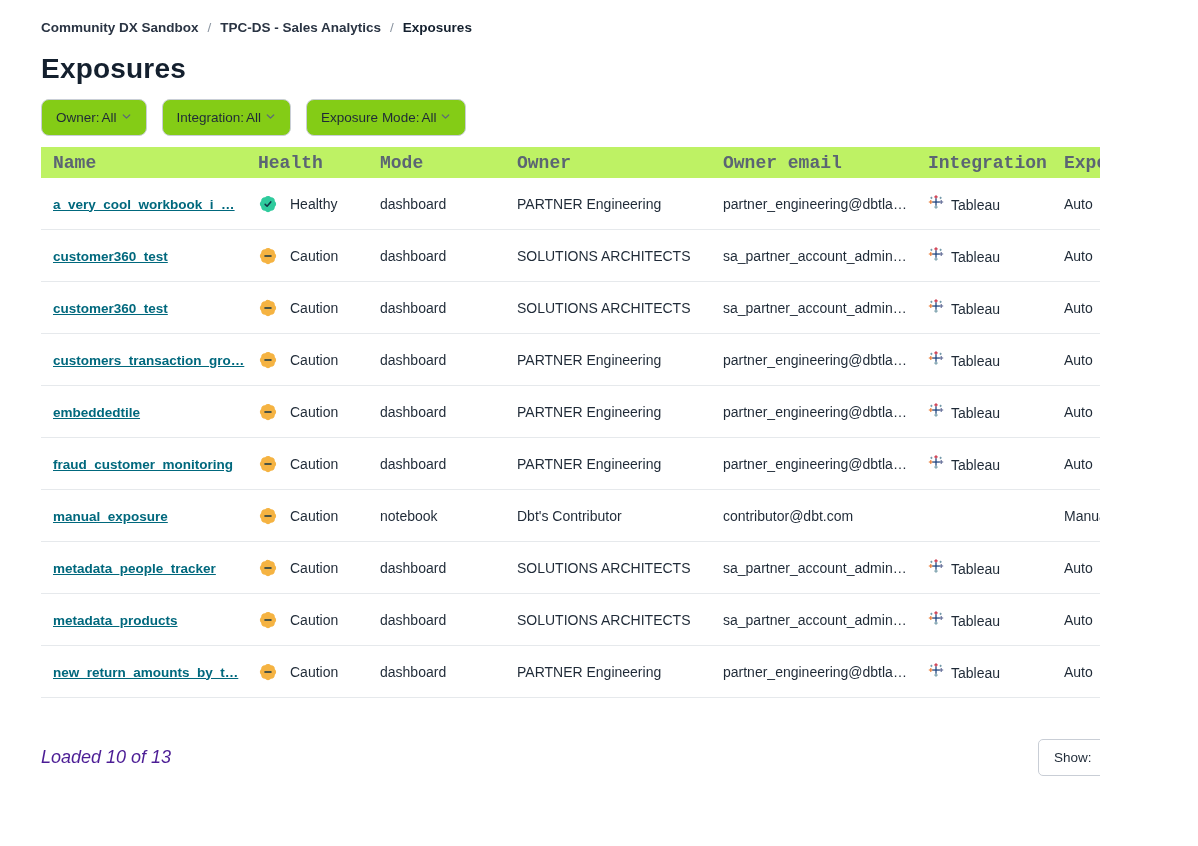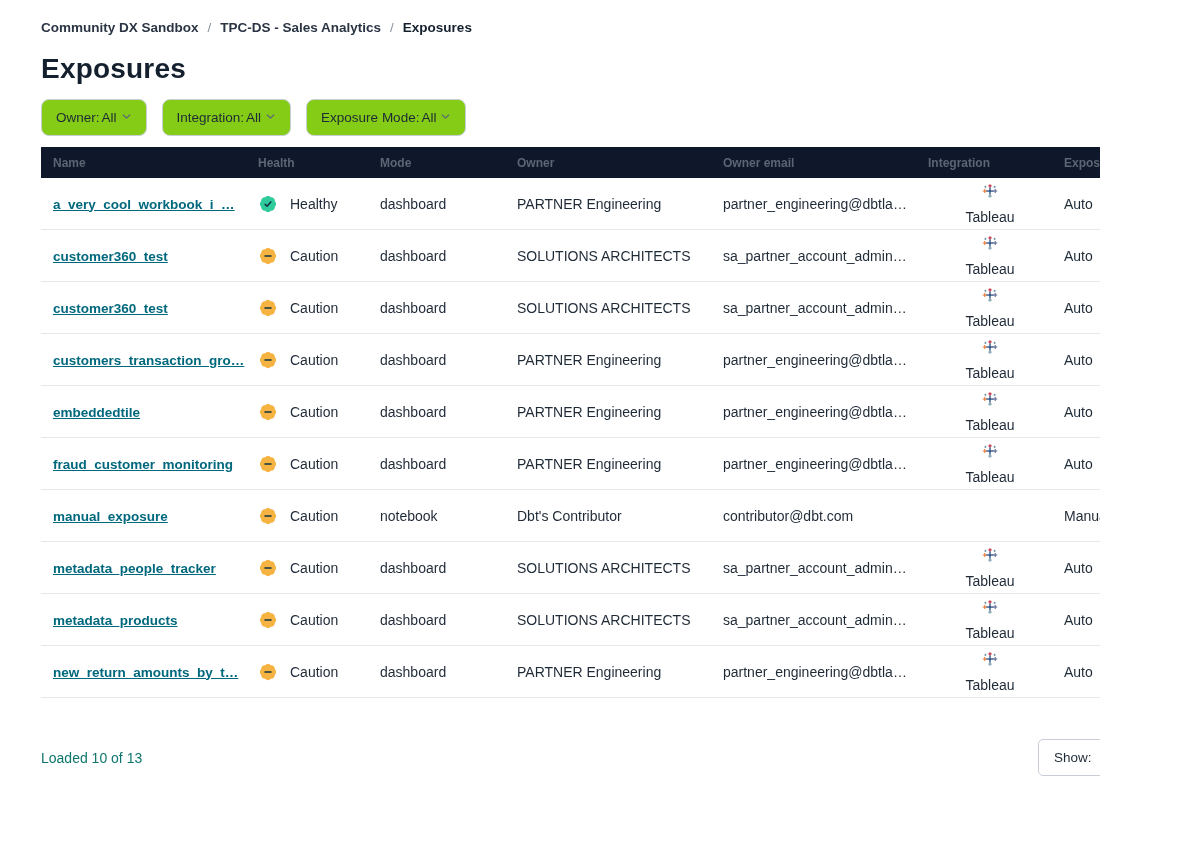--- a/index.html
+++ b/index.html
@@ -39,53 +39,53 @@
   .chev { display: inline-block; margin-left: 2px; }
 
   
   .table { margin-top: 11px; width: 1148px; }
   .trow {
     display: grid;
     grid-template-columns: 205px 122px 137px 206px 205px 136px 1fr;
     align-items: center;
   }
   .thead {
-    background: #0f172a;
+    background: #bef264;
     height: 31px;
-    font-size: 12px; font-weight: bold; color: #5b6573;
+    font-size: 18px; font-weight: bold; color: #5b6573; font-family: Liberation Mono, monospace;
   }
   .cell { padding-left: 12px; overflow: hidden; white-space: nowrap; }
   .tbody .trow { height: 52px; border-bottom: 1px solid #e6e9ec; font-size: 14px; }
   .name-link {
     color: var(--link, #00687d);
     font-weight: bold; font-size: 13.5px;
     text-decoration: underline; cursor: pointer;
   }
   .health-cell { display: flex; align-items: center; gap: 12px; }
   .badge-svg { display: block; }
   .badge-svg .seal { fill: #ccc; }
   .health-cell.healthy .seal { fill: var(--healthy, #2fcb9d); }
   .health-cell.caution .seal { fill: var(--caution, #f5b342); }
   .health-cell.healthy .glyph-minus { display: none; }
   .health-cell.caution .glyph-check { display: none; }
-  .integration-cell { display: flex; align-items: center; gap: 7px; flex-direction: column; }
+  .integration-cell { display: flex; align-items: flex-end; gap: 7px; }
 
   
   .load-more-row {
     height: 52px; display: flex; align-items: center; gap: 18px;
     border-bottom: 1px solid #e6e9ec;
   }
   .load-more-row::before, .load-more-row::after {
     content: ""; flex: 1; height: 1px; background: #e6e9ec;
   }
   .load-more-link { color: var(--link, #00687d); font-size: 14px; cursor: pointer; white-space: nowrap; }
 
   
   .footer { margin-top: 41px; width: 1148px; display: flex; align-items: center; justify-content: space-between; }
-  .loaded-text { font-size: 14px; color: #0f766e; }
+  .loaded-text { font-size: 18px; color: #4c1d95; font-style: italic; }
   .show-btn {
     display: inline-flex; align-items: center; gap: 8px;
     height: 37px; padding: 0 15px;
     background: #fff; border: 1px solid #c9ced6; border-radius: 5px;
     font-family: inherit; font-size: 13.5px; color: #1f2a37; cursor: pointer;
   }
 </style>
 </head>
 <body>
 

